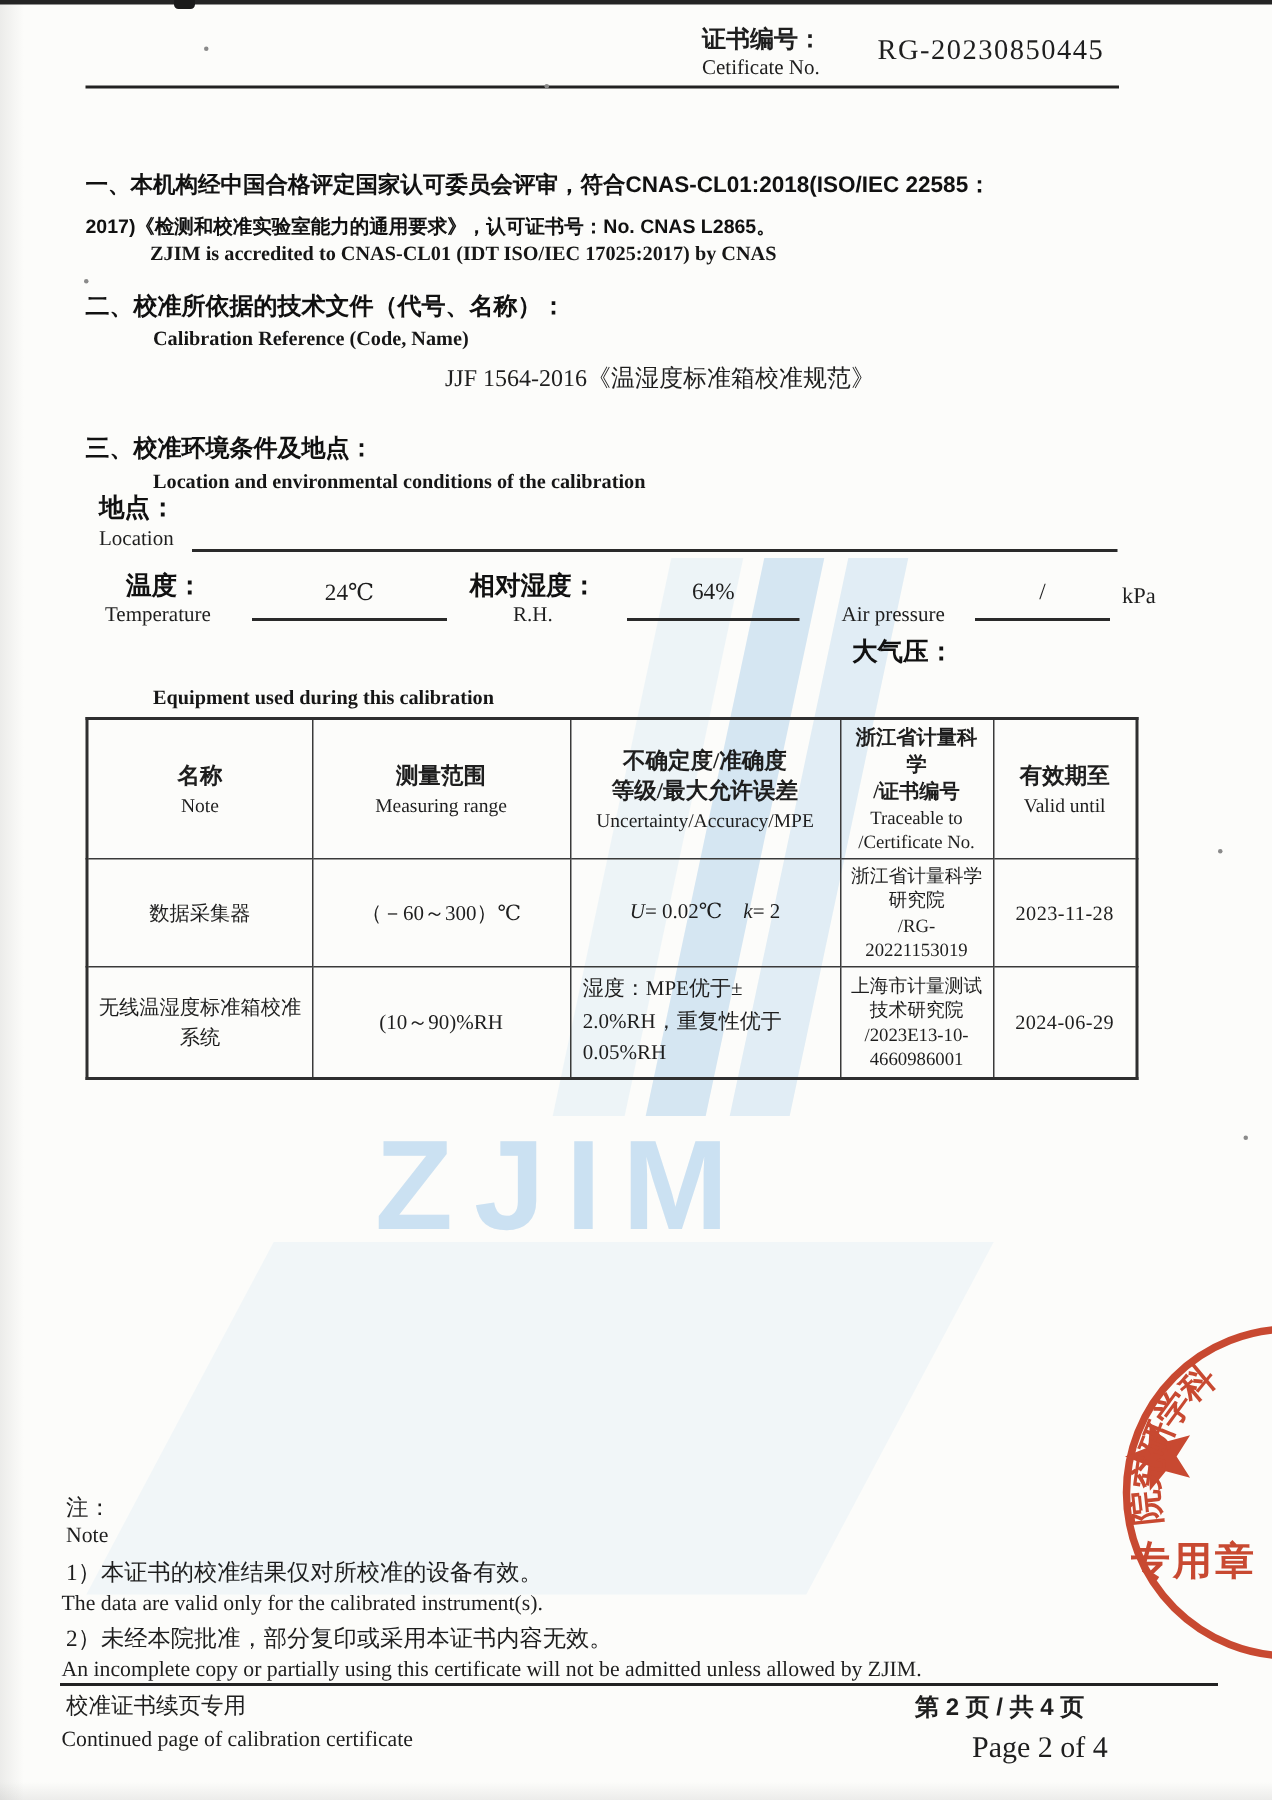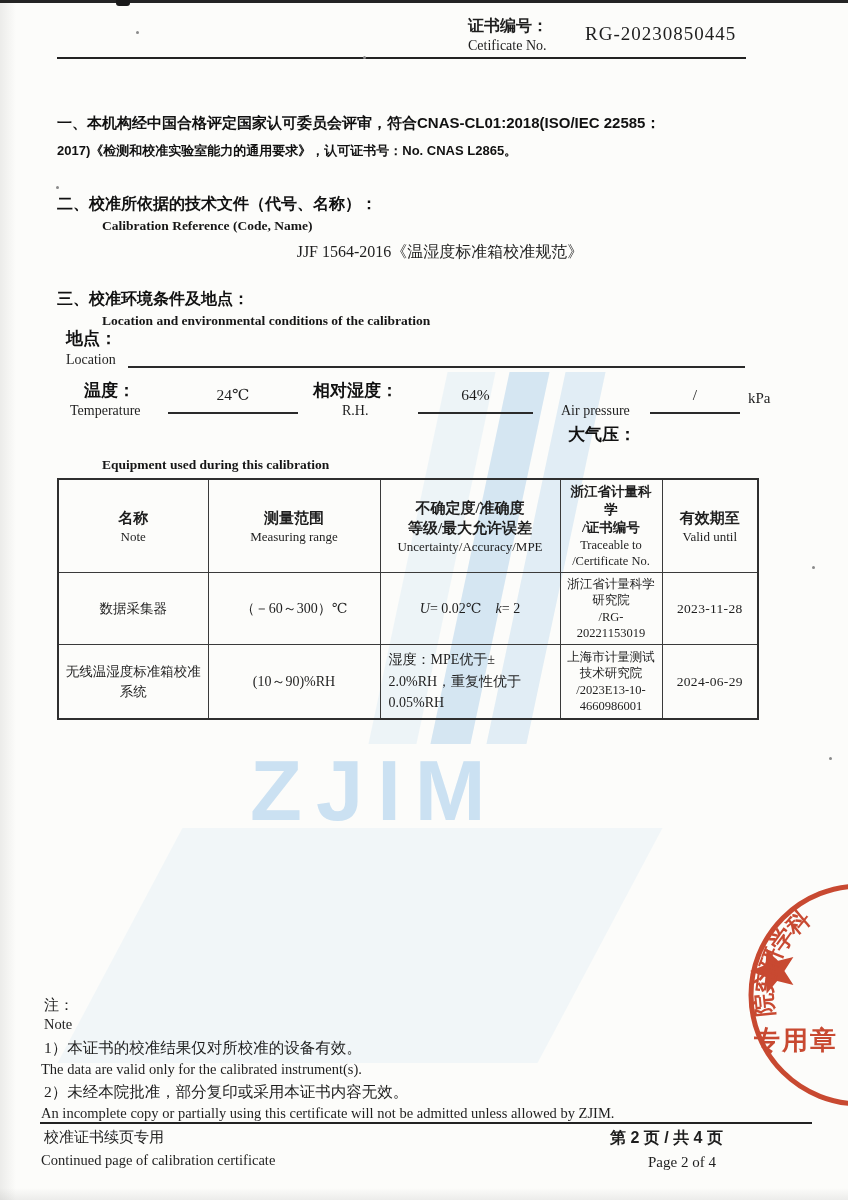--- a/index.html
+++ b/index.html
@@ -84,21 +84,21 @@
   .note-en{left:44px;top:1016px;font-size:14.5px;}
   .n1-cn{left:44px;top:1038px;font-size:15.5px;}
   .n1-en{left:41px;top:1061px;font-size:14.5px;}
   .n2-cn{left:44px;top:1082px;font-size:15.5px;}
   .n2-en{left:41px;top:1105px;font-size:14.5px;}
   
   .footer-rule{left:40px;top:1122px;width:772px;}
   .f-left-cn{left:44px;top:1128px;font-size:15px;}
   .f-left-en{left:41px;top:1152px;font-size:14.5px;}
   .f-page-cn{left:610px;top:1128px;font-size:16px;font-weight:bold;font-family:"Liberation Sans","DejaVu Sans",sans-serif;}
-  .f-page-en{left:648px;top:1154px;font-size:15px;}
+  .f-page-en{left:648px;top:1154px;font-size:20px;}
   
   .stamp{left:738px;top:873px;width:244px;height:244px;z-index:2;opacity:.92;}
   .stamp text{font-family:"Liberation Sans","DejaVu Sans",sans-serif;font-weight:bold;}
 </style>
 </head>
 <body>
 
 <div class="abs wm wm-stripe a"></div>
 <div class="abs wm wm-stripe b"></div>
 <div class="abs wm wm-stripe c"></div>
@@ -117,20 +117,21 @@
 
 <div id="content" class="abs">
 
   <div class="abs cert-label-cn">证书编号：</div>
   <div class="abs cert-label-en">Cetificate No.</div>
   <div class="abs cert-no">RG-20230850445</div>
   <div class="abs hline header-rule"></div>
 
   <div class="abs cn-head s1-l1">一、本机构经中国合格评定国家认可委员会评审，符合CNAS-CL01:2018(ISO/IEC 22585：</div>
   <div class="abs cn-head s1-l2">2017)《检测和校准实验室能力的通用要求》，认可证书号：No. CNAS L2865。</div>
+  <div class="abs en-bold s1-en">ZJIM is accredited to CNAS-CL01 (IDT ISO/IEC 17025:2017) by CNAS</div>
 
   <div class="abs cn-head s2-t">二、校准所依据的技术文件（代号、名称）：</div>
   <div class="abs en-bold s2-en">Calibration Reference (Code, Name)</div>
   <div class="abs s2-ref">JJF 1564-2016《温湿度标准箱校准规范》</div>
 
   <div class="abs cn-head s3-t">三、校准环境条件及地点：</div>
   <div class="abs en-bold s3-en">Location and environmental conditions of the calibration</div>
 
   <div class="abs cn-head loc-cn">地点：</div>
   <div class="abs loc-en">Location</div>

